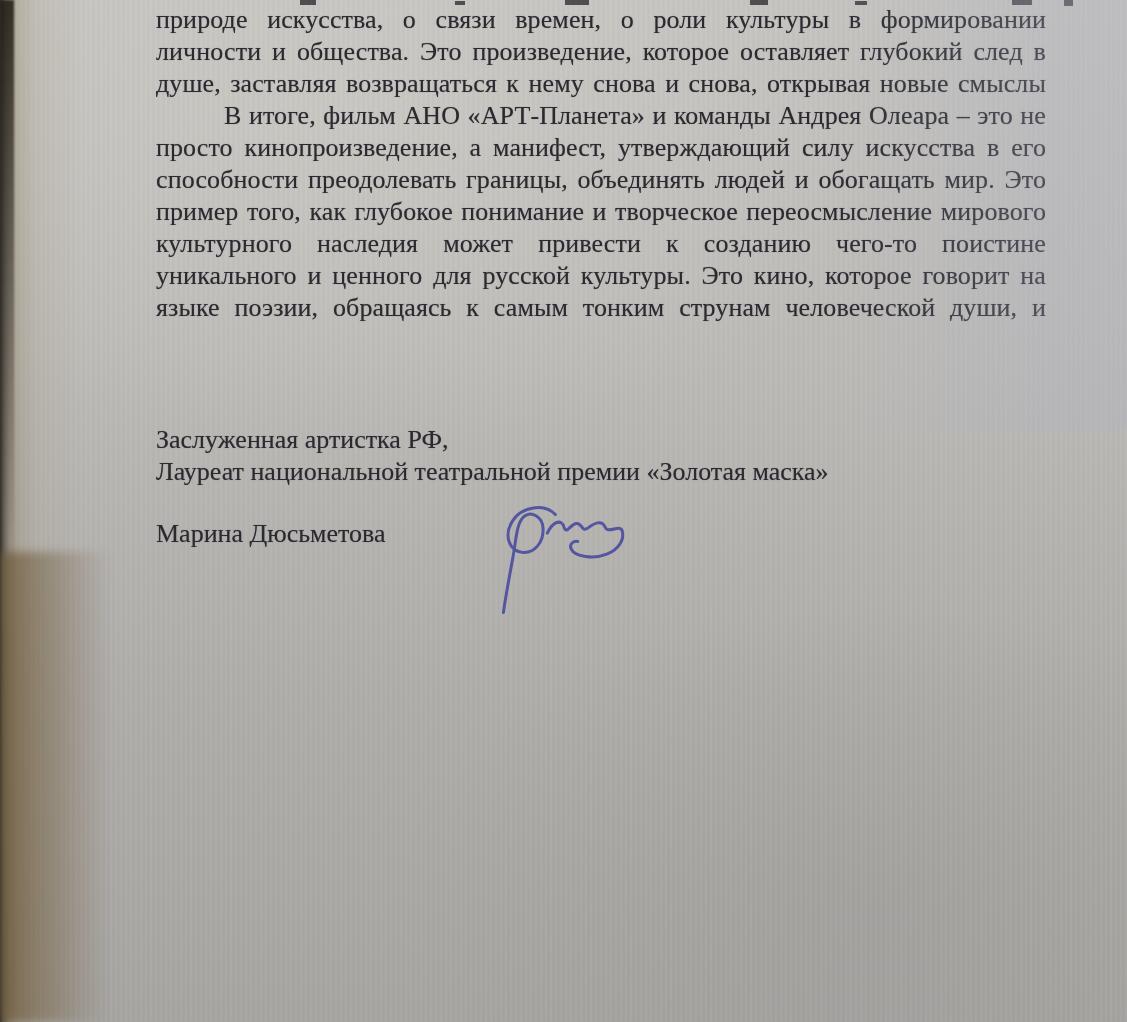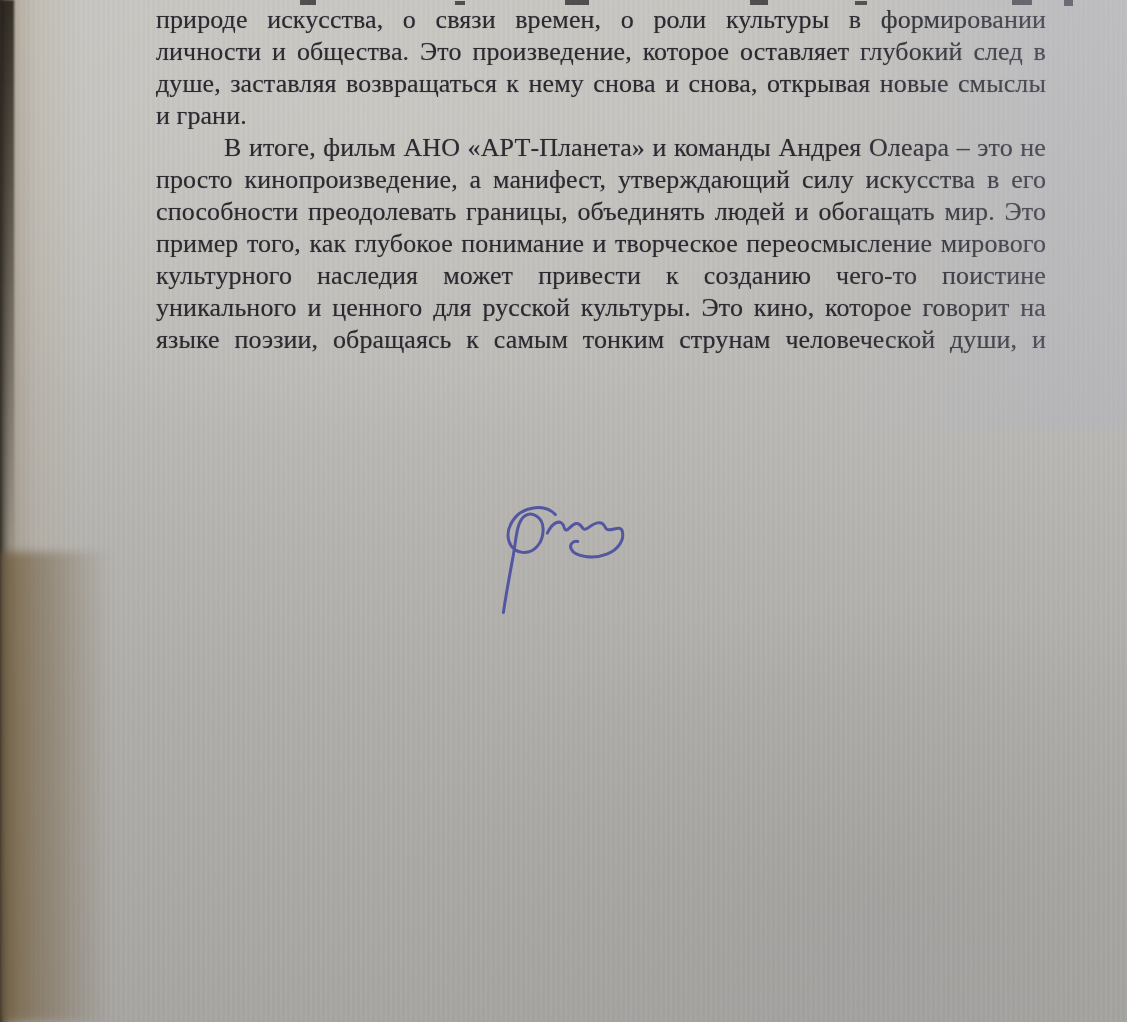--- a/index.html
+++ b/index.html
@@ -109,31 +109,35 @@
   <div class="left-edge"></div>
   <div class="left-edge-top"></div>
   <div class="left-edge-bottom"></div>
 
   <div class="top-fragments"></div>
 
   <div class="body-text">
     <div class="ln j">природе искусства, о связи времен, о роли культуры в формировании</div>
     <div class="ln j">личности и общества. Это произведение, которое оставляет глубокий след в</div>
     <div class="ln j">душе, заставляя возвращаться к нему снова и снова, открывая новые смыслы</div>
-    <div class="ln">и грани.</div>
     <div class="ln j ind">В итоге, фильм АНО «АРТ-Планета» и команды Андрея Олеара – это не</div>
     <div class="ln j">просто кинопроизведение, а манифест, утверждающий силу искусства в его</div>
     <div class="ln j">способности преодолевать границы, объединять людей и обогащать мир. Это</div>
     <div class="ln j">пример того, как глубокое понимание и творческое переосмысление мирового</div>
     <div class="ln j">культурного наследия может привести к созданию чего-то поистине</div>
     <div class="ln j">уникального и ценного для русской культуры. Это кино, которое говорит на</div>
     <div class="ln j">языке поэзии, обращаясь к самым тонким струнам человеческой души, и</div>
   </div>
 
+  <div class="sig-titles">
+    <div class="ln">Заслуженная артистка РФ,</div>
+    <div class="ln">Лауреат национальной театральной премии «Золотая маска»</div>
+  </div>
 
+  <div class="sig-name">Марина Дюсьметова</div>
 
   <svg class="signature-svg" width="200" height="150" viewBox="0 0 200 150" xmlns="http://www.w3.org/2000/svg">
     <path d="M 90 24 C 80 12 57 14 47 28 C 37 42 42 58 55 60 C 68 62 77 50 77 37 C 77 25 66 19 59 24 C 51 30 50 44 46 62 C 41 83 37 99 33 119" stroke="#4c4f9f"></path>
     <path d="M 81 42 C 87 31 96 28 98 37 C 100 45 104 35 110 34 C 117 33 115 44 122 39 C 128 35 136 31 139 39 C 142 47 154 36 156 44 C 158 53 151 62 140 66 C 126 71 107 67 104 59 C 102 54 107 51 111 52" stroke="#4c4f9f"></path>
   </svg>
 
   <div class="fade-right"></div>
 
 </div>
 

